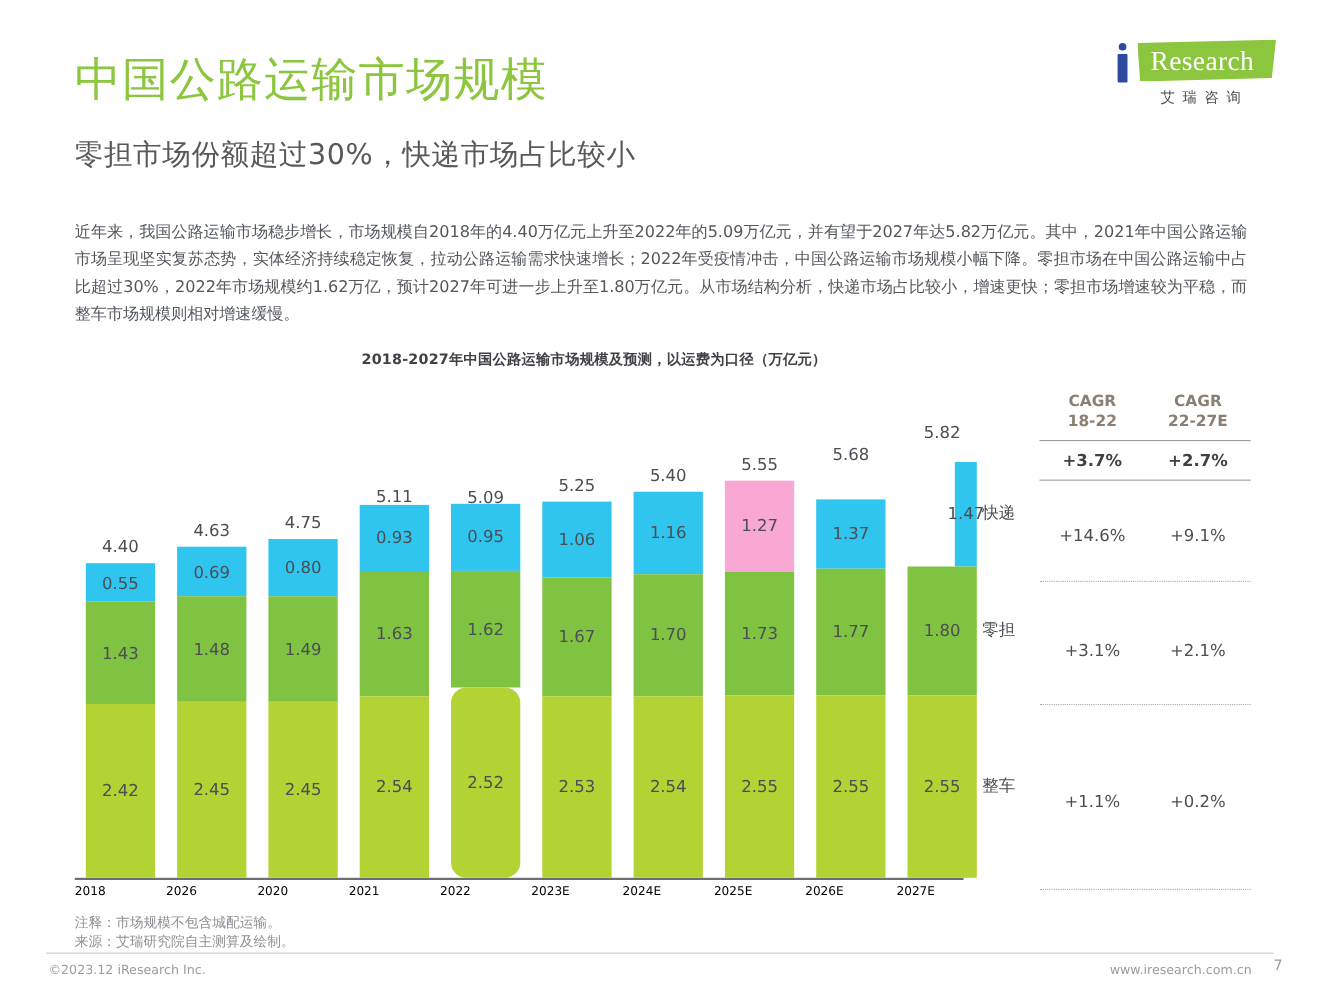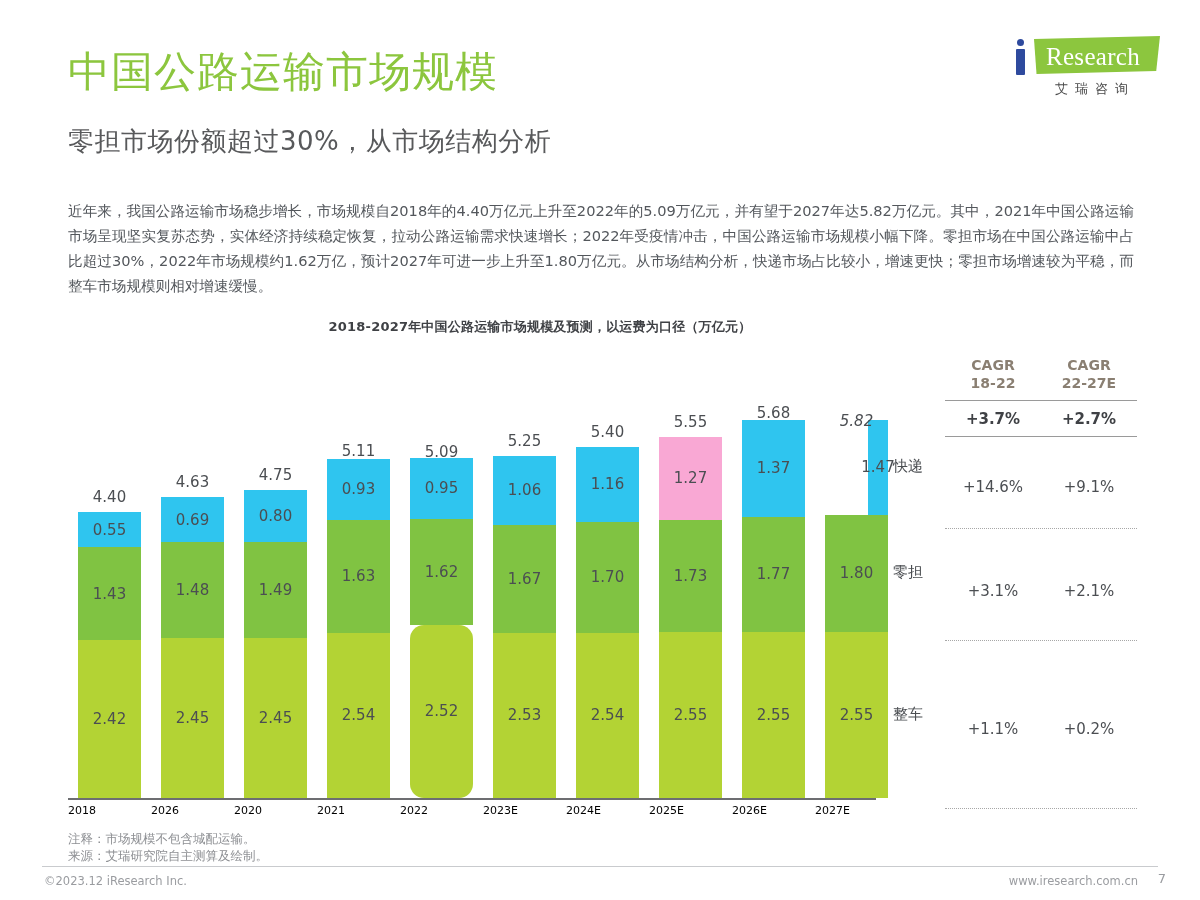--- a/index.html
+++ b/index.html
@@ -312,21 +312,21 @@
     <div class="logo-mark">
       <div class="logo-plate"></div>
       <div class="logo-i-dot"></div>
       <div class="logo-i-stem"></div>
       <div class="logo-research">Research</div>
     </div>
     <div class="logo-cn">艾瑞咨询</div>
   </div>
 
   <div class="title">中国公路运输市场规模</div>
-  <div class="subtitle">零担市场份额超过30%，从市场结构分析</div>
+  <div class="subtitle">零担市场份额超过30%，快递市场占比较小</div>
 
   <div class="body-text">近年来，我国公路运输市场稳步增长，市场规模自2018年的4.40万亿元上升至2022年的5.09万亿元，并有望于2027年达5.82万亿元。其中，2021年中国公路运输市场呈现坚实复苏态势，实体经济持续稳定恢复，拉动公路运输需求快速增长；2022年受疫情冲击，中国公路运输市场规模小幅下降。零担市场在中国公路运输中占比超过30%，2022年市场规模约1.62万亿，预计2027年可进一步上升至1.80万亿元。从市场结构分析，快递市场占比较小，增速更快；零担市场增速较为平稳，而整车市场规模则相对增速缓慢。</div>
 
   <div class="chart-title">2018-2027年中国公路运输市场规模及预测，以运费为口径（万亿元）</div>
 
   <div id="chart-area">
     <div class="plot" id="plot">
       <div class="axis-line"></div>
     <div class="bar-col" style="left: 10px;">
           <div class="bar">
@@ -435,21 +435,21 @@
               <span>1.73</span>
             </div>
             <div class="seg seg-ftl" style="height: 165.619px; background: rgb(179, 211, 52);">
               <span>2.55</span>
             </div>
           </div>
           <div class="total-label" style="bottom: 366.464px;">5.55</div>
         </div>
         <div class="bar-col" style="left: 674px;">
           <div class="bar">
-            <div class="seg seg-express" style="height: 97px; background: rgb(47, 197, 239);">
+            <div class="seg seg-express" style="height: 63px; background: rgb(47, 197, 239);">
               <span>1.37</span>
             </div>
             <div class="seg seg-ltl" style="height: 114.959px; background: rgb(128, 195, 66);">
               <span>1.77</span>
             </div>
             <div class="seg seg-ftl" style="height: 165.619px; background: rgb(179, 211, 52);">
               <span>2.55</span>
             </div>
           </div>
           <div class="total-label" style="bottom: 375.557px;">5.68</div>
@@ -459,21 +459,21 @@
             <div class="seg seg-express" style="height: 95.4742px; background: rgb(47, 197, 239); margin-left: 43px;">
               <span>1.47</span>
             </div>
             <div class="seg seg-ltl" style="height: 116.907px; background: rgb(128, 195, 66);">
               <span>1.80</span>
             </div>
             <div class="seg seg-ftl" style="height: 165.619px; background: rgb(179, 211, 52);">
               <span>2.55</span>
             </div>
           </div>
-          <div class="total-label" style="bottom: 368px; font-style: italic;">5.82</div>
+          <div class="total-label" style="bottom: 396px;">5.82</div>
         </div>
       </div>
   <div class="x-label" style="left: 0px;">2018</div>
       <div class="x-label" style="left: 83px;">2026</div>
       <div class="x-label" style="left: 166px;">2020</div>
       <div class="x-label" style="left: 249px;">2021</div>
       <div class="x-label" style="left: 332px;">2022</div>
       <div class="x-label" style="left: 415px;">2023E</div>
       <div class="x-label" style="left: 498px;">2024E</div>
       <div class="x-label" style="left: 581px;">2025E</div>

